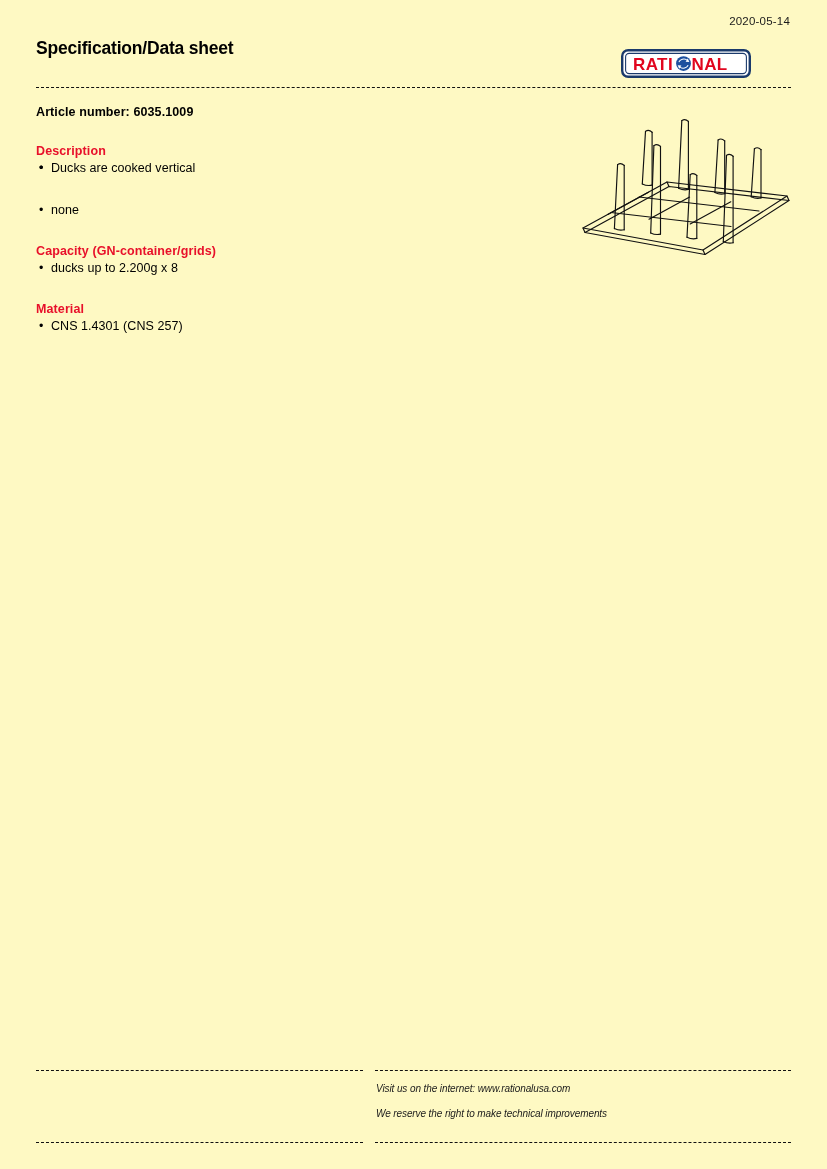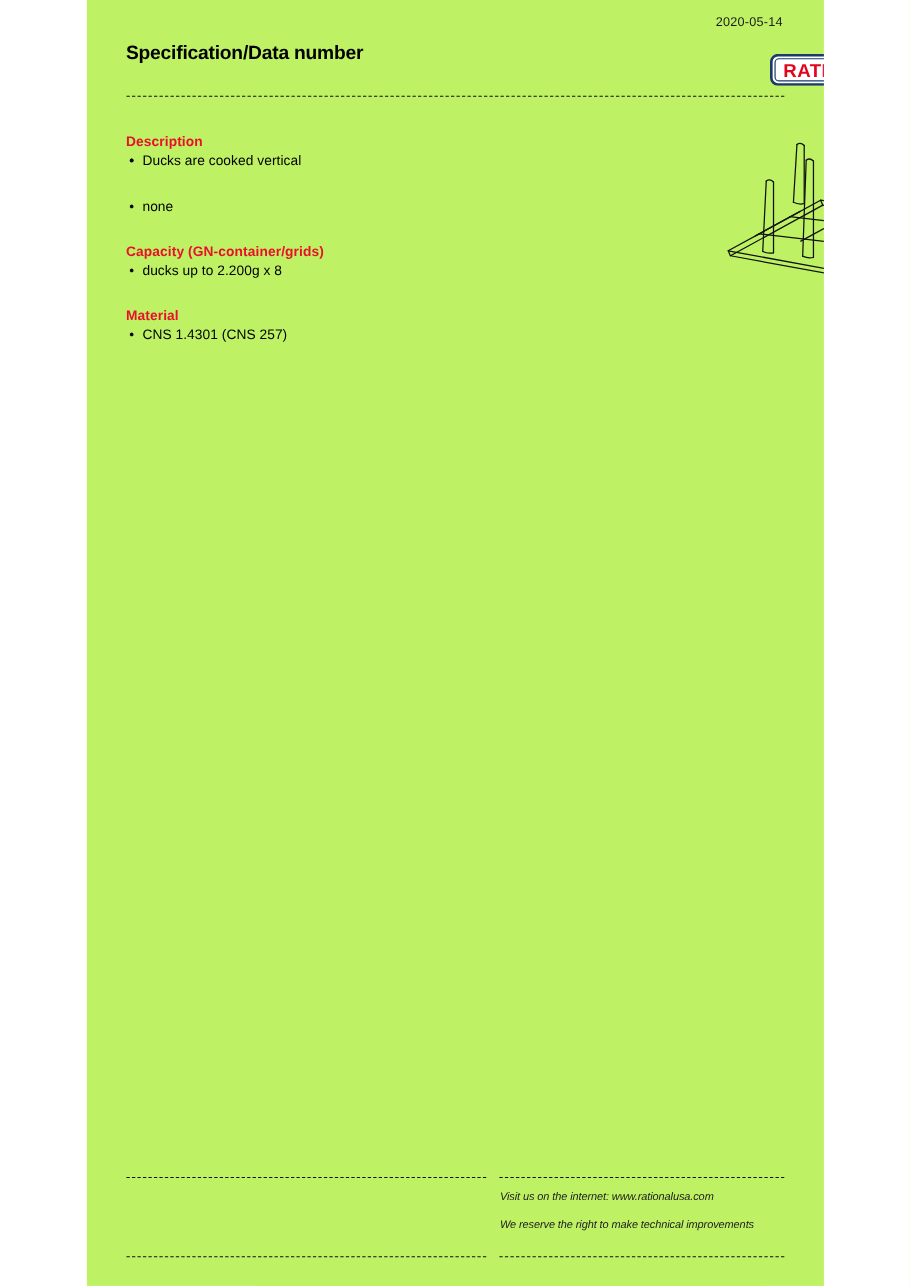--- a/index.html
+++ b/index.html
@@ -7,24 +7,24 @@
     padding: 0;
     background: #ffffff;
   }
   body {
     font-family: "Liberation Sans", sans-serif;
     color: #000000;
     -webkit-font-smoothing: antialiased;
   }
   .page {
     position: relative;
-    width: 670px;
+    width: 827px;
     height: 1169px;
     margin: 0 auto;
-    background: #bef264;
+    background: #fef9c3;
     overflow: hidden;
   }
 
   
   .doc-date {
     position: absolute;
     top: 15px;
     right: 37px;
     font-size: 11.5px;
     color: #1a1a1a;
@@ -151,21 +151,21 @@
   .footer-text-1 { top: 20px; }
   .footer-text-2 { top: 45px; }
 </style>
 </head>
 <body>
 
 <div class="page">
 
   <div class="doc-date">2020-05-14</div>
 
-  <div class="doc-title">Specification/Data number</div>
+  <div class="doc-title">Specification/Data sheet</div>
 
   <div class="logo">
     <svg width="130" height="29" viewBox="0 0 130 29" xmlns="http://www.w3.org/2000/svg">
       <rect x="1.2" y="1.2" width="127.6" height="26.6" rx="6" ry="6" fill="#ffffff" stroke="#1b3a6b" stroke-width="2.4"></rect>
       <rect x="4.6" y="4.4" width="120.8" height="20.2" rx="3.6" ry="3.6" fill="#ffffff" stroke="#1b3a6b" stroke-width="1.1"></rect>
       <text x="12" y="21.2" font-family="'Liberation Sans', sans-serif" font-size="17" font-weight="bold" fill="#e1051e" letter-spacing="0.4">RATI</text>
       <g>
         <circle cx="62.5" cy="14.6" r="7.4" fill="#1d4f9e"></circle>
         <path d="M58.4 13.2 C59.6 10.6 63.4 9.7 65.6 11.3 L64.6 12.8 L68.3 13.0 L66.8 9.6 L66.0 10.6
                  C63.2 8.6 58.8 9.8 57.4 13.0 Z" fill="#ffffff"></path>
@@ -173,20 +173,21 @@
                  C61.8 20.7 66.2 19.5 67.6 16.3 Z" fill="#ffffff"></path>
       </g>
       <text x="70.5" y="21.2" font-family="'Liberation Sans', sans-serif" font-size="17" font-weight="bold" fill="#e1051e" letter-spacing="0.4">NAL</text>
     </svg>
   </div>
 
   <div class="rule-dashed rule-header"></div>
 
   <div class="content">
 
+    <div class="article-line">Article number: 6035.1009</div>
 
     <div class="section">
       <div class="section-heading">Description</div>
       <ul class="bullets">
         <li>
           <span class="bullet-dot">•</span>
         </li>
         <li>
           <span class="bullet-dot">•</span>
           <span>Ducks are cooked vertical</span>

